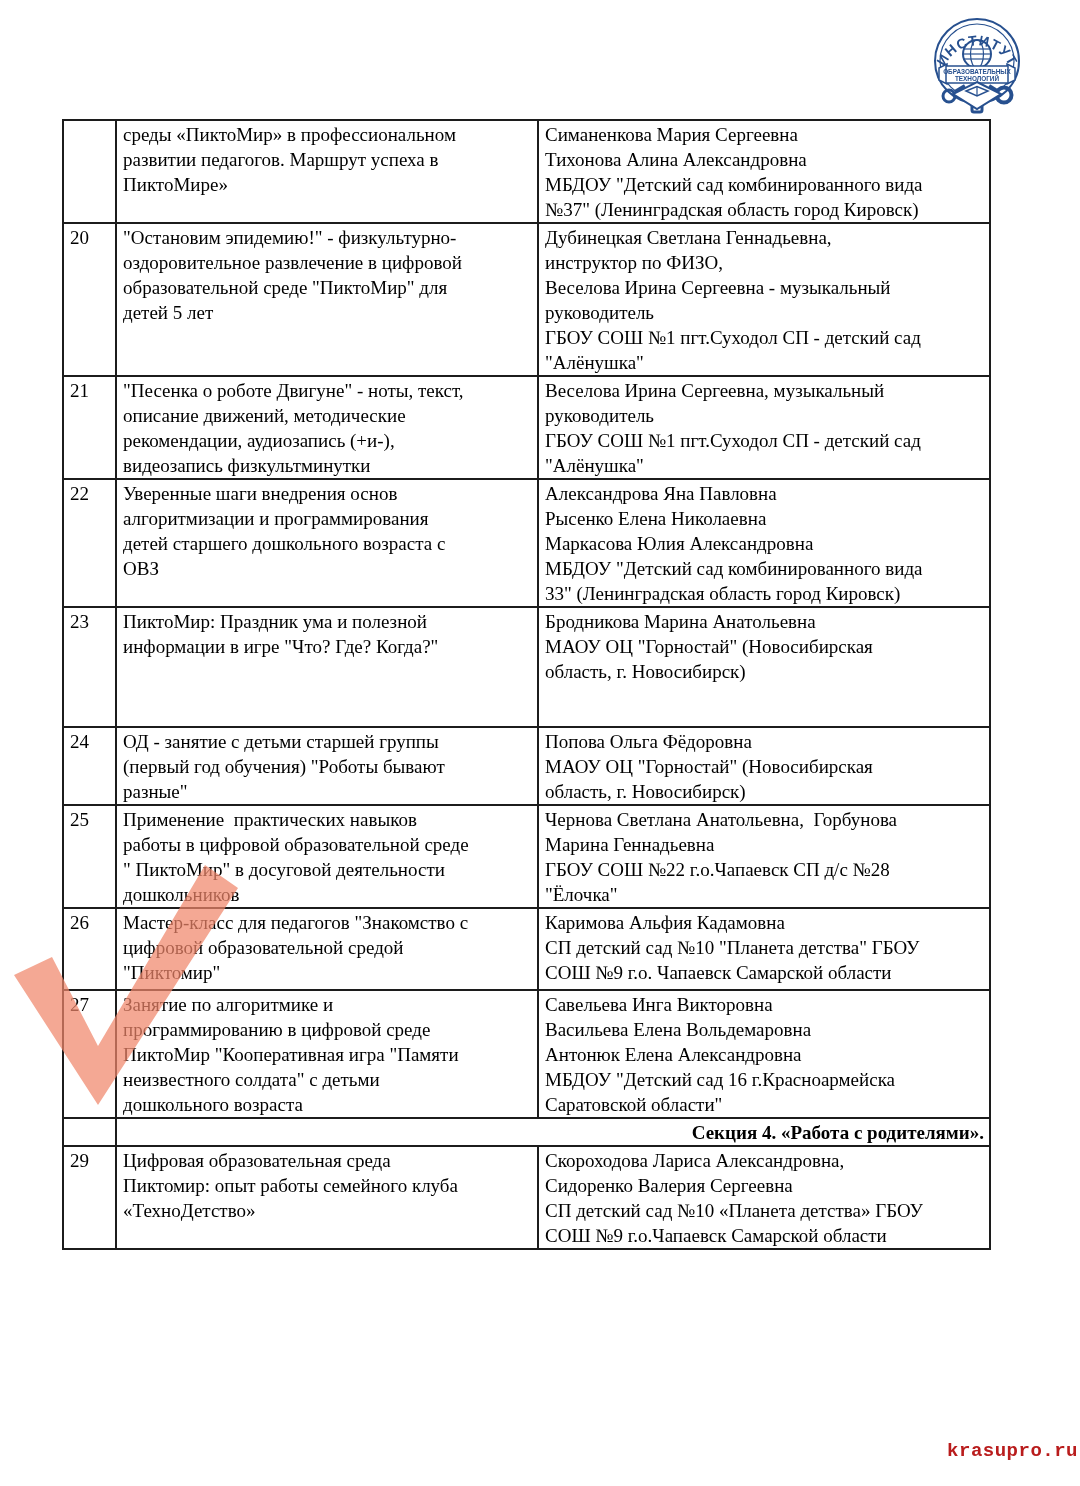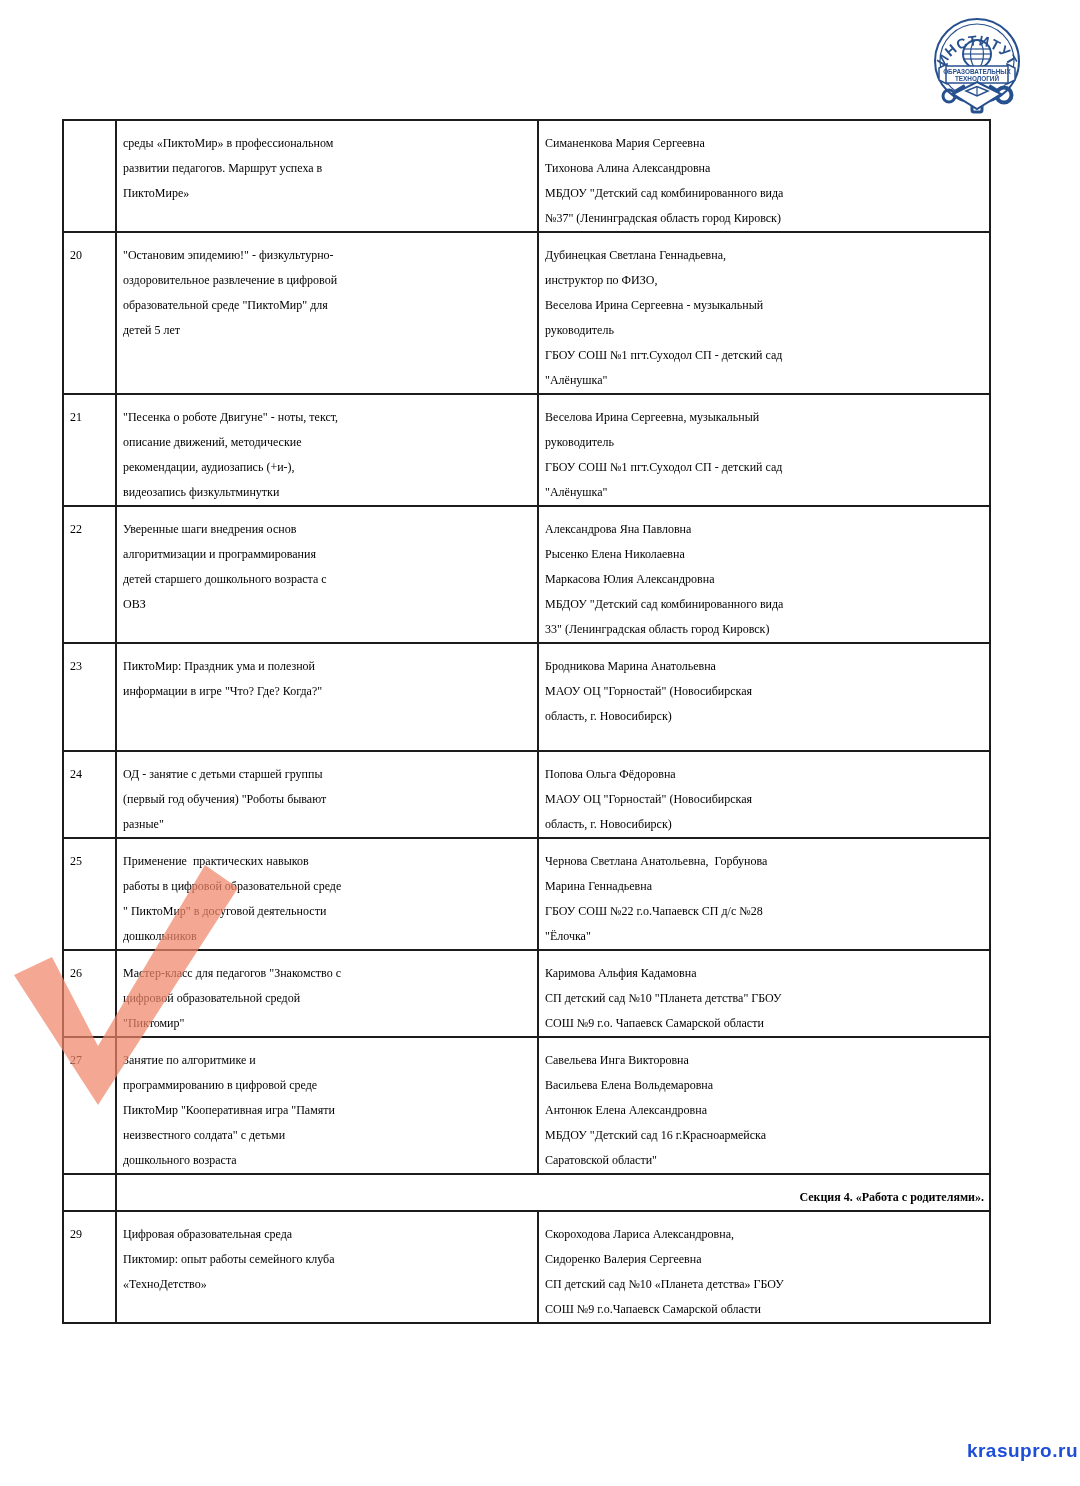--- a/index.html
+++ b/index.html
@@ -6,35 +6,35 @@
   body{
     width:1080px;height:1486px;position:relative;background:#ffffff;
     font-family:"Liberation Serif",serif;color:#000;overflow:hidden;
   }
   .doc-table{
     position:absolute;left:62px;top:119px;width:927px;
     border-collapse:collapse;table-layout:fixed;
   }
   .doc-table td{
     border:2px solid #1c1c1c;vertical-align:top;
-    font-size:12px;line-height:25px;
-    padding:10px 5px 0 6px;white-space:pre-line;overflow:hidden;
+    font-size:19px;line-height:25px;
+    padding:1px 5px 0 6px;white-space:pre-line;overflow:hidden;
   }
   .num-cell{padding-left:9px;}
   .section-cell{
     text-align:right;font-weight:bold;white-space:normal;
     padding-top:0;
   }
   .logo{position:absolute;left:925px;top:12px;width:104px;height:104px;}
   .wm-check{position:absolute;left:0;top:840px;width:260px;height:290px;
     pointer-events:none;z-index:5;}
   .wm-site{
     position:absolute;right:2px;top:1440px;z-index:6;
-    font-family:Liberation Sans, sans-serif;font-weight:bold;
-    font-size:19px;letter-spacing:0.5px;color:#1d4ed8;
+    font-family:Liberation Mono, monospace;font-weight:bold;
+    font-size:19px;letter-spacing:0.5px;color:#b91c1c;
     text-shadow:-1px -1px 0 #fff,1px -1px 0 #fff,-1px 1px 0 #fff,1px 1px 0 #fff,
                 -2px 0 0 #fff,2px 0 0 #fff,0 -2px 0 #fff,0 2px 0 #fff;
   }
 </style>
 </head>
 <body>
 
 <svg class="logo" viewBox="0 0 104 104">
   <g stroke="#27508f" fill="none" stroke-width="2">
     <circle cx="52" cy="49" r="42"></circle>
@@ -120,21 +120,21 @@
       <td>Уверенные шаги внедрения основ
 алгоритмизации и программирования
 детей старшего дошкольного возраста с
 ОВЗ</td>
       <td>Александрова Яна Павловна
 Рысенко Елена Николаевна
 Маркасова Юлия Александровна
 МБДОУ "Детский сад комбинированного вида
 33" (Ленинградская область город Кировск)</td>
     </tr>
-    <tr style="height:108px">
+    <tr style="height:120px">
       <td class="num-cell">23</td>
       <td>ПиктоМир: Праздник ума и полезной
 информации в игре "Что? Где? Когда?"</td>
       <td>Бродникова Марина Анатольевна
 МАОУ ОЦ "Горностай" (Новосибирская
 область, г. Новосибирск)</td>
     </tr>
     <tr style="height:74px">
       <td class="num-cell">24</td>
       <td>ОД - занятие с детьми старшей группы

